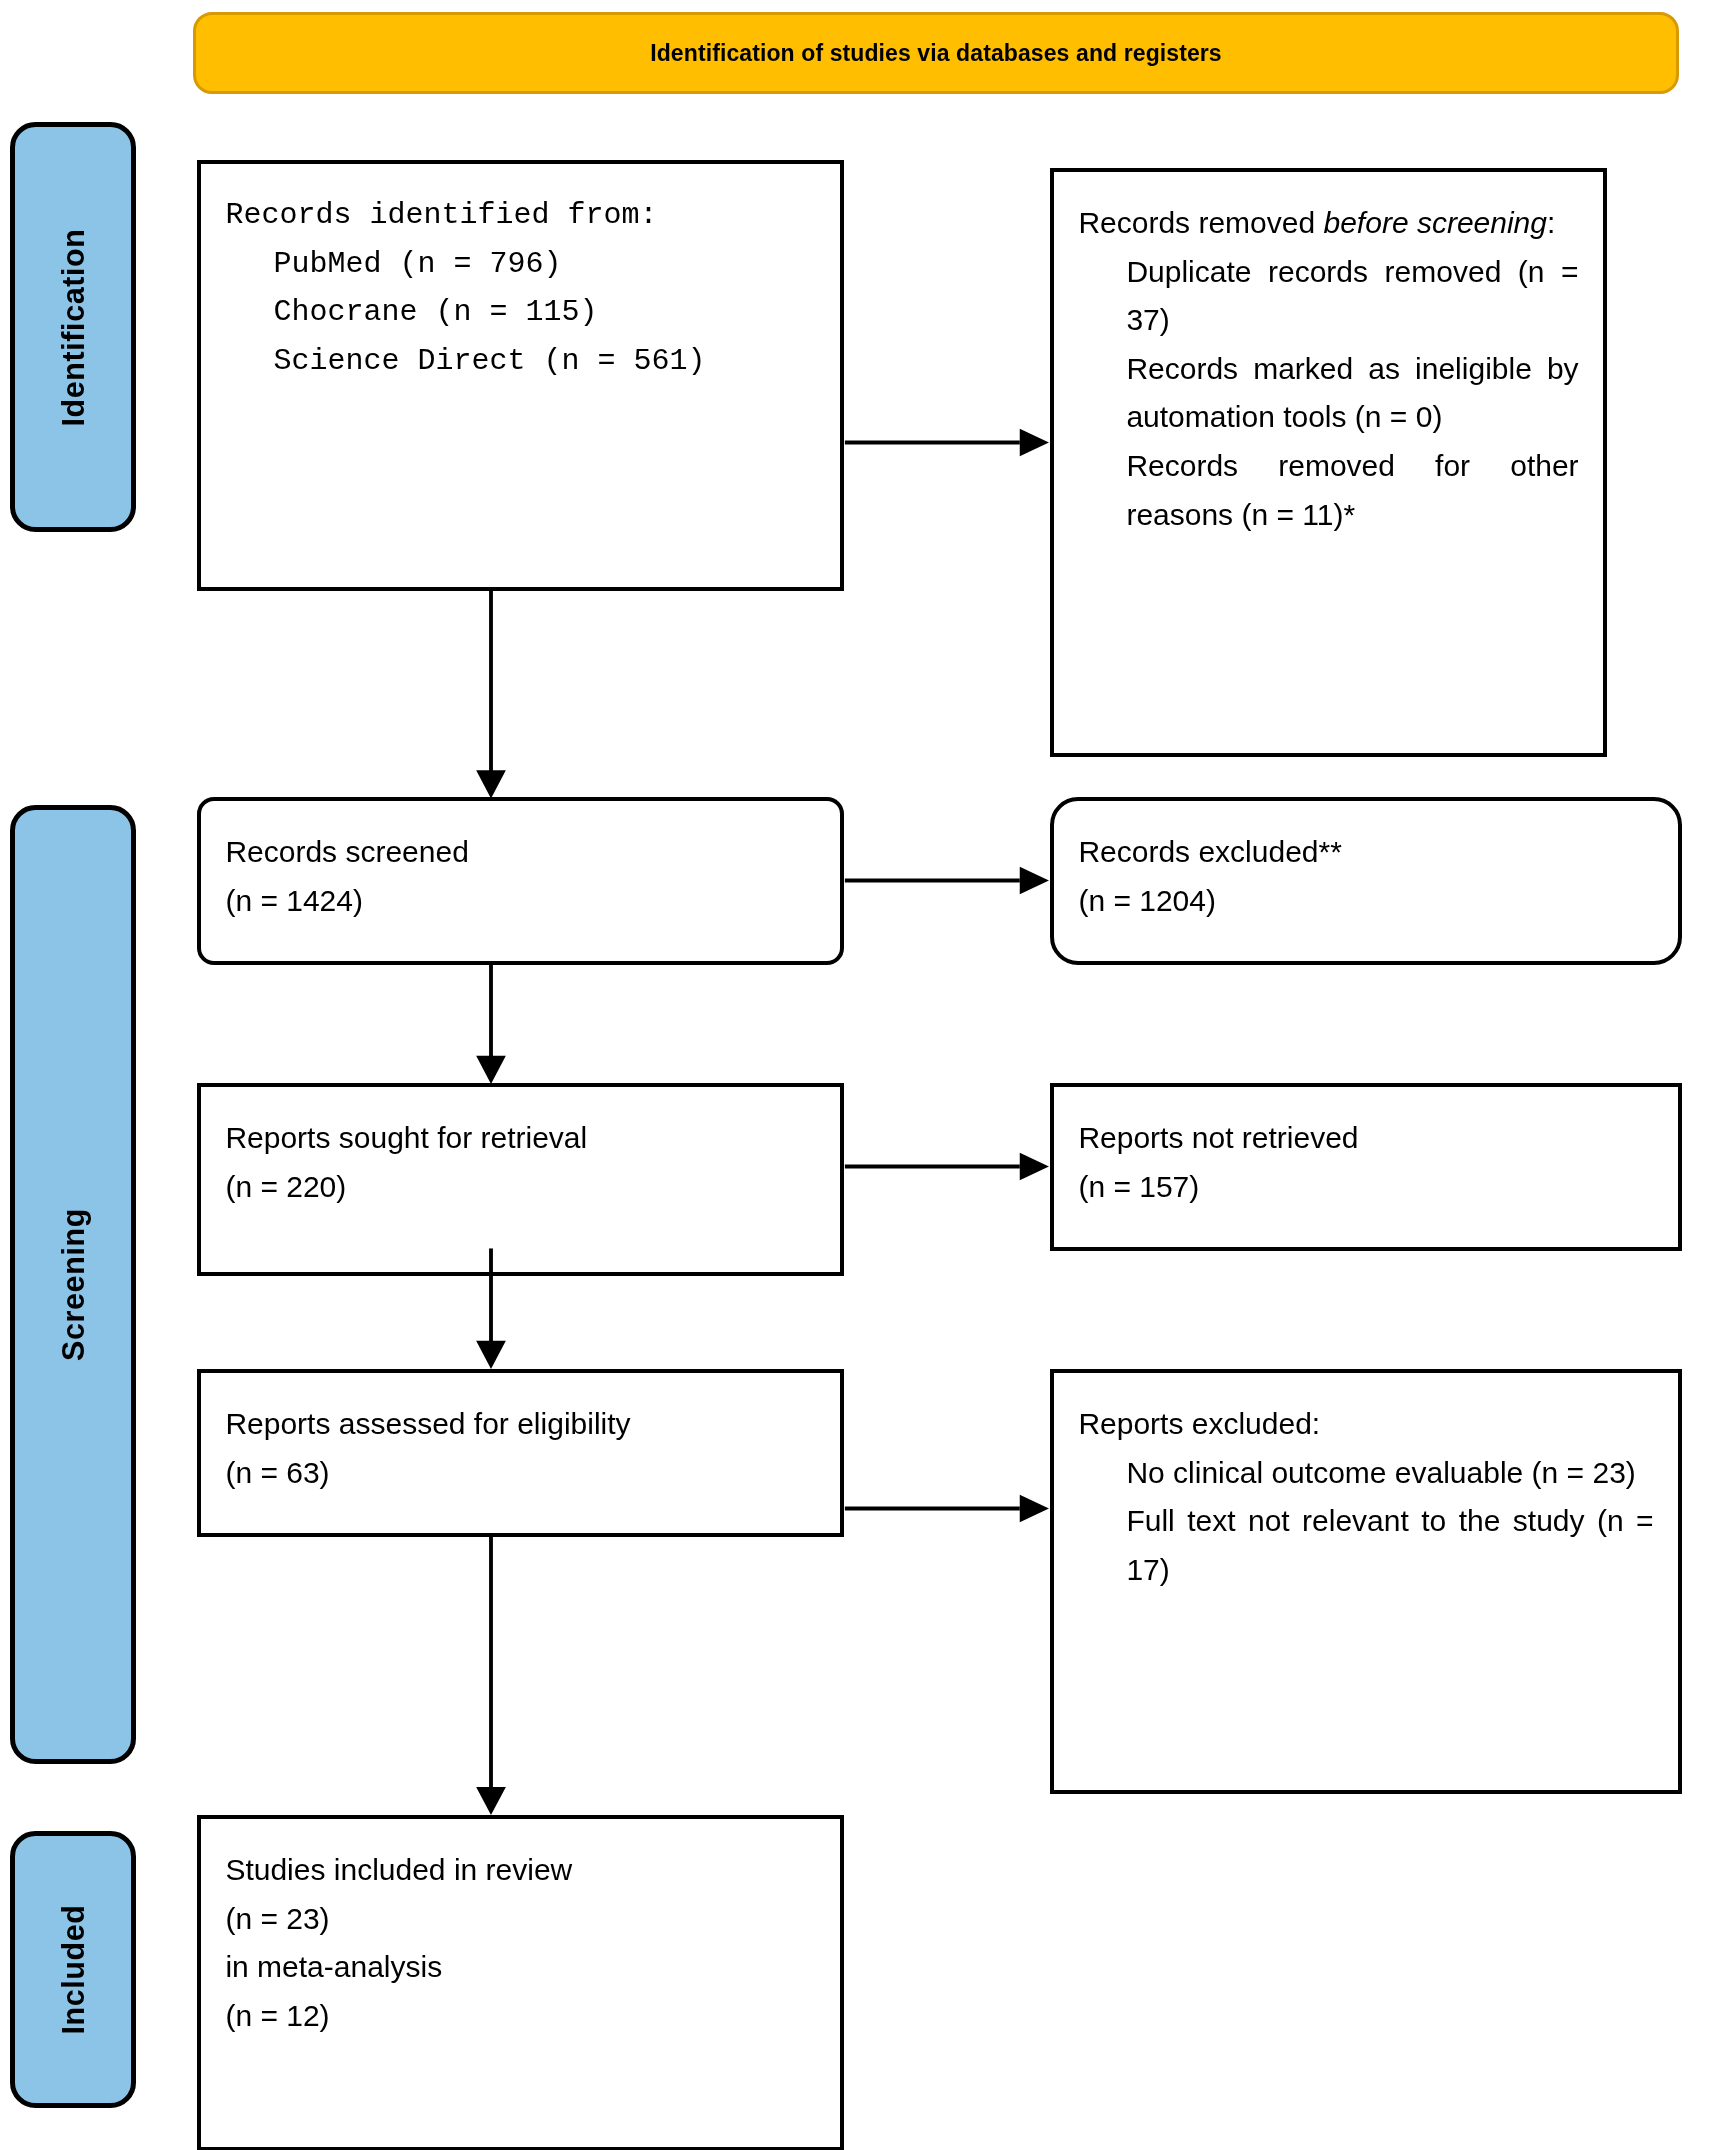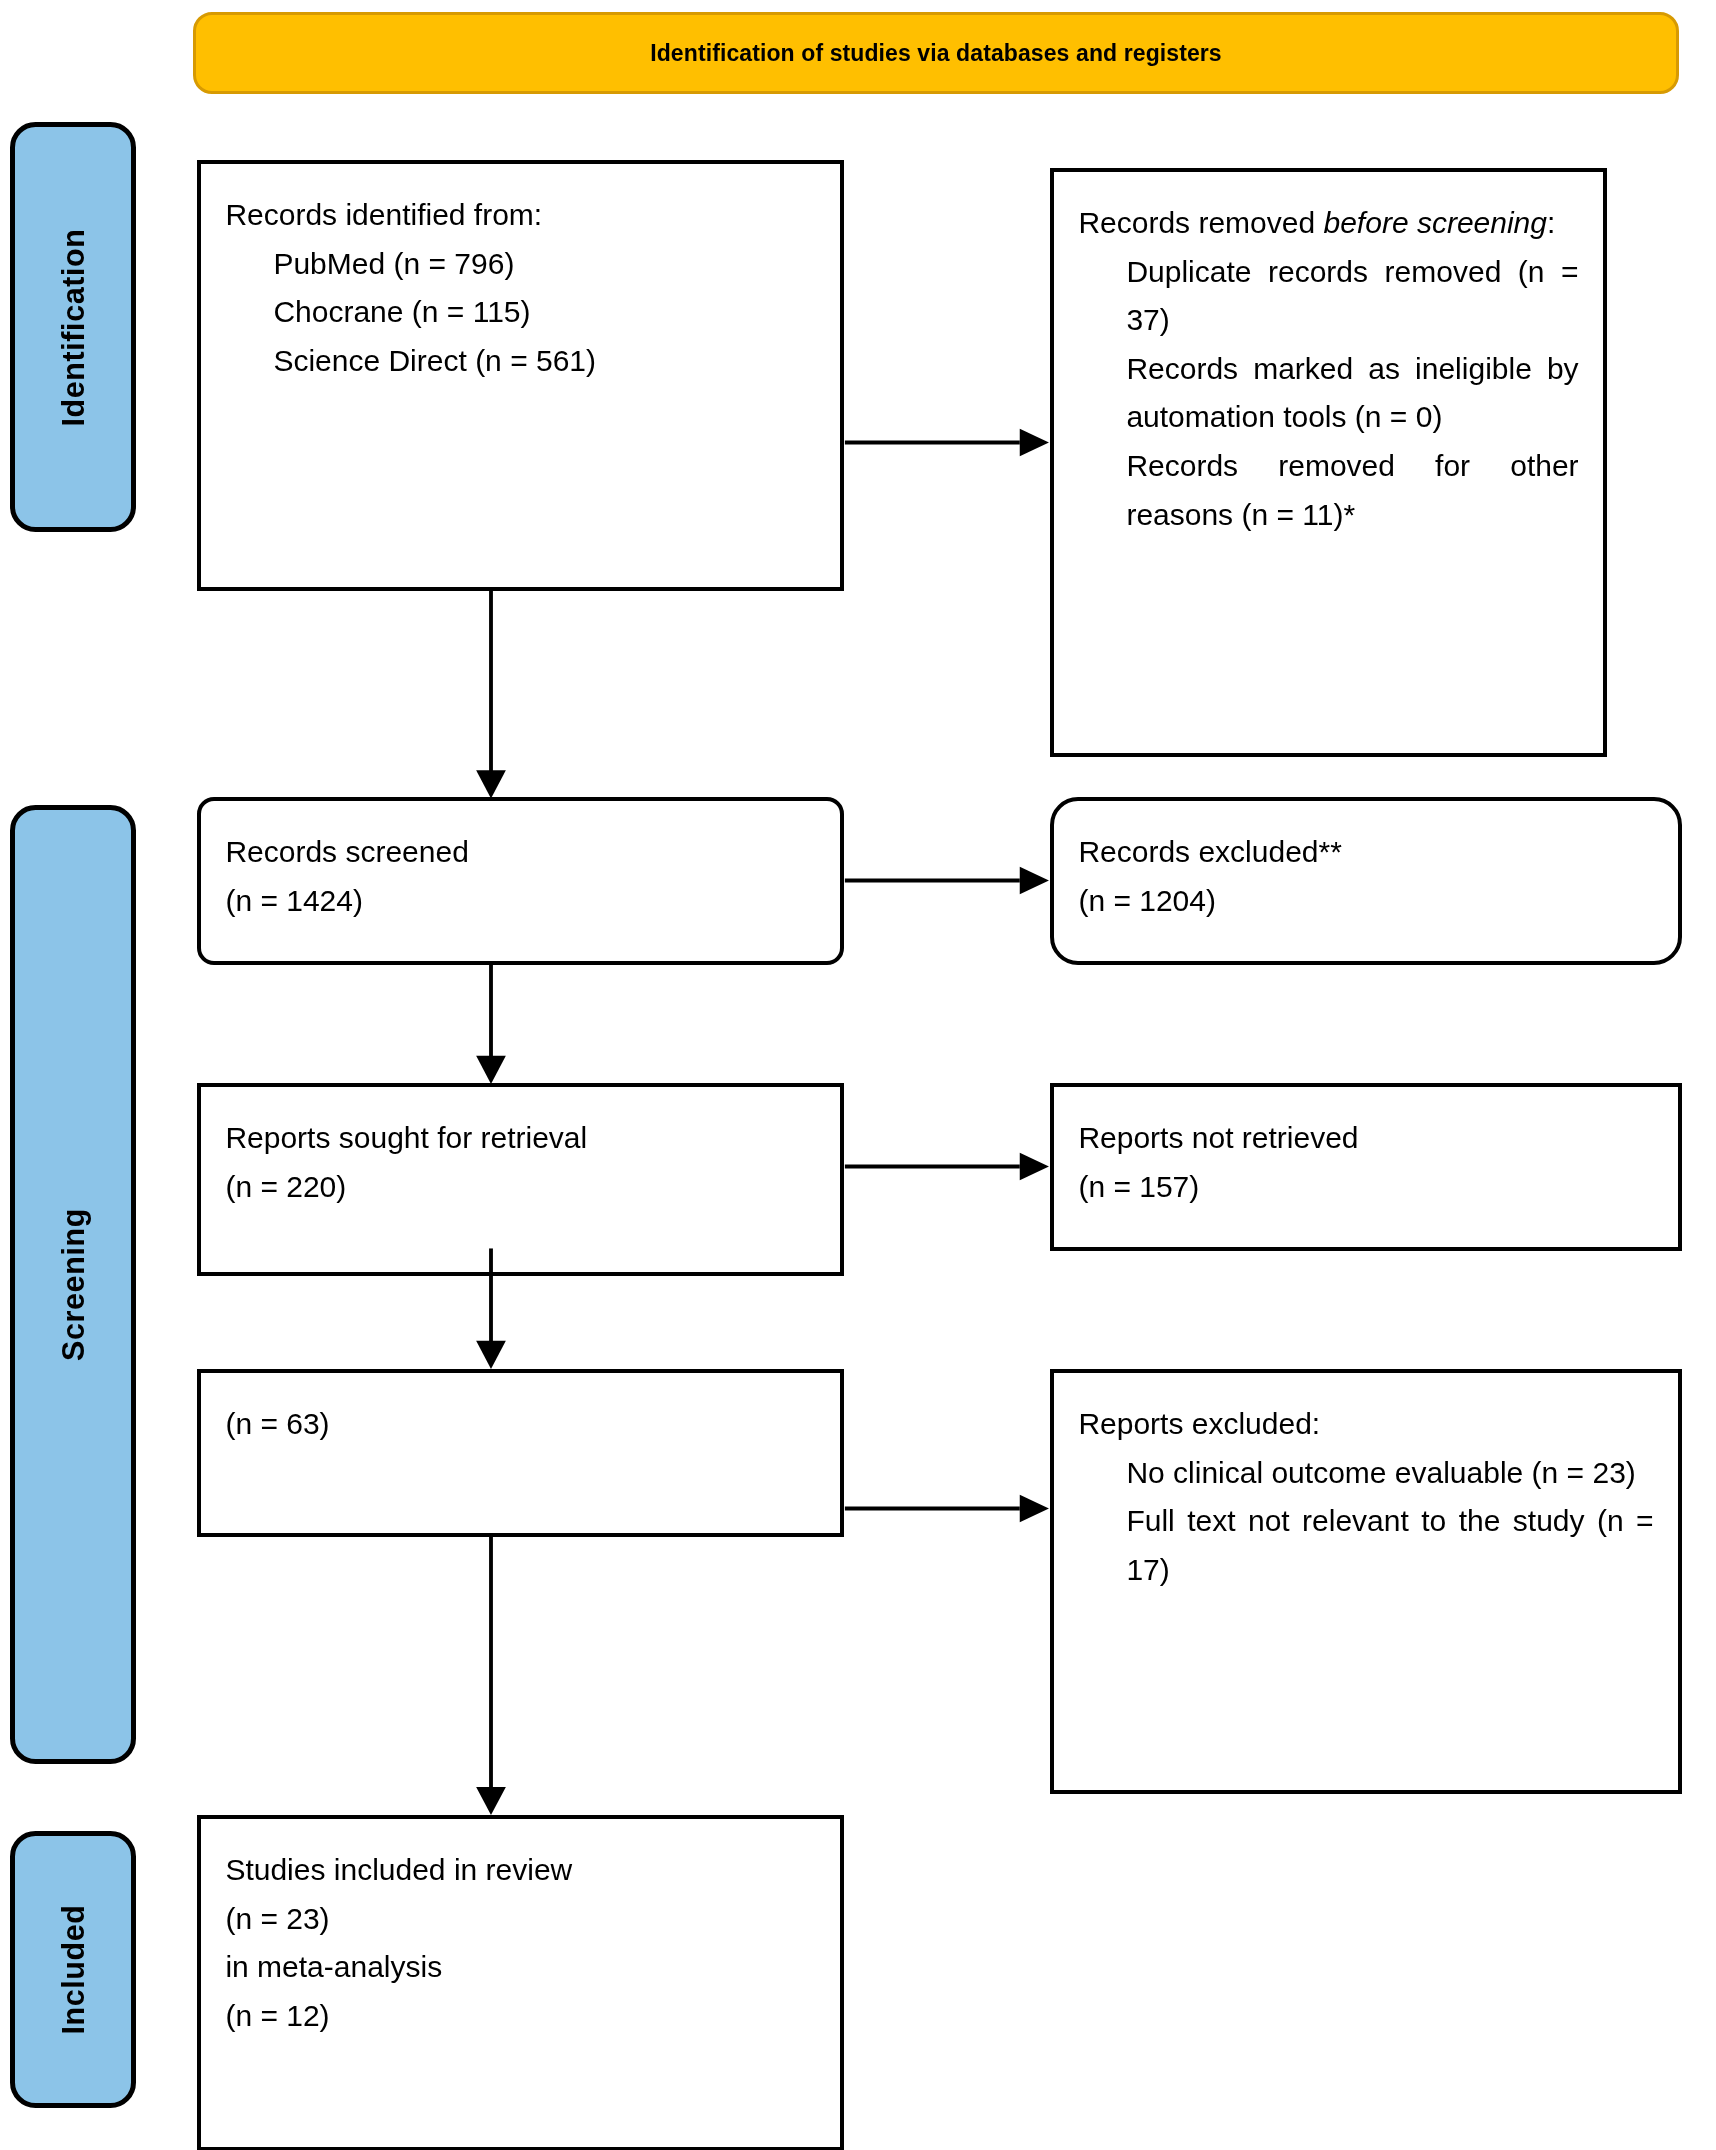--- a/index.html
+++ b/index.html
@@ -83,21 +83,21 @@
     color: #000000;
   }
   .flow-box p.indent { padding-left: 48px; }
   .flow-box p.justify {
     text-align: justify;
     text-align-last: left;
   }
   .flow-box .it { font-style: italic; }
 
   
-  #box-identified   { left: 197px;  top: 160px;  width: 647px; height: 431px; }
+  #box-identified   { left: 197px;  top: 160px;  width: 647px; height: 431px; font-family: Liberation Mono, monospace; }
   #box-screened     { left: 197px;  top: 797px; width: 647px; height: 168px; border-radius: 17px; }
   #box-sought       { left: 197px;  top: 1083px; width: 647px; height: 193px; }
   #box-assessed     { left: 197px;  top: 1369px; width: 647px; height: 168px; }
   #box-included     { left: 197px;  top: 1815px; width: 647px; height: 336px; }
 
   
   #box-removed      { left: 1050px; top: 168px;  width: 557px; height: 589px; }
   #box-excluded     { left: 1050px; top: 797px; width: 632px; height: 168px; border-radius: 28px; }
   #box-notretrieved { left: 1050px; top: 1083px; width: 632px; height: 168px; }
   #box-repexcluded  { left: 1050px; top: 1369px; width: 632px; height: 425px; }
@@ -153,20 +153,21 @@
     <p>Reports sought for retrieval</p>
     <p>(n = 220)</p>
   </div>
 
   <div class="flow-box" id="box-notretrieved">
     <p>Reports not retrieved</p>
     <p>(n = 157)</p>
   </div>
 
   <div class="flow-box" id="box-assessed">
+    <p>Reports assessed for eligibility</p>
     <p>(n = 63)</p>
   </div>
 
   <div class="flow-box" id="box-repexcluded">
     <p>Reports excluded:</p>
     <p class="indent justify">No clinical outcome evaluable (n = 23)</p>
     <p class="indent justify">Full text not relevant to the study (n = 17)</p>
   </div>
 
   <div class="flow-box" id="box-included">

